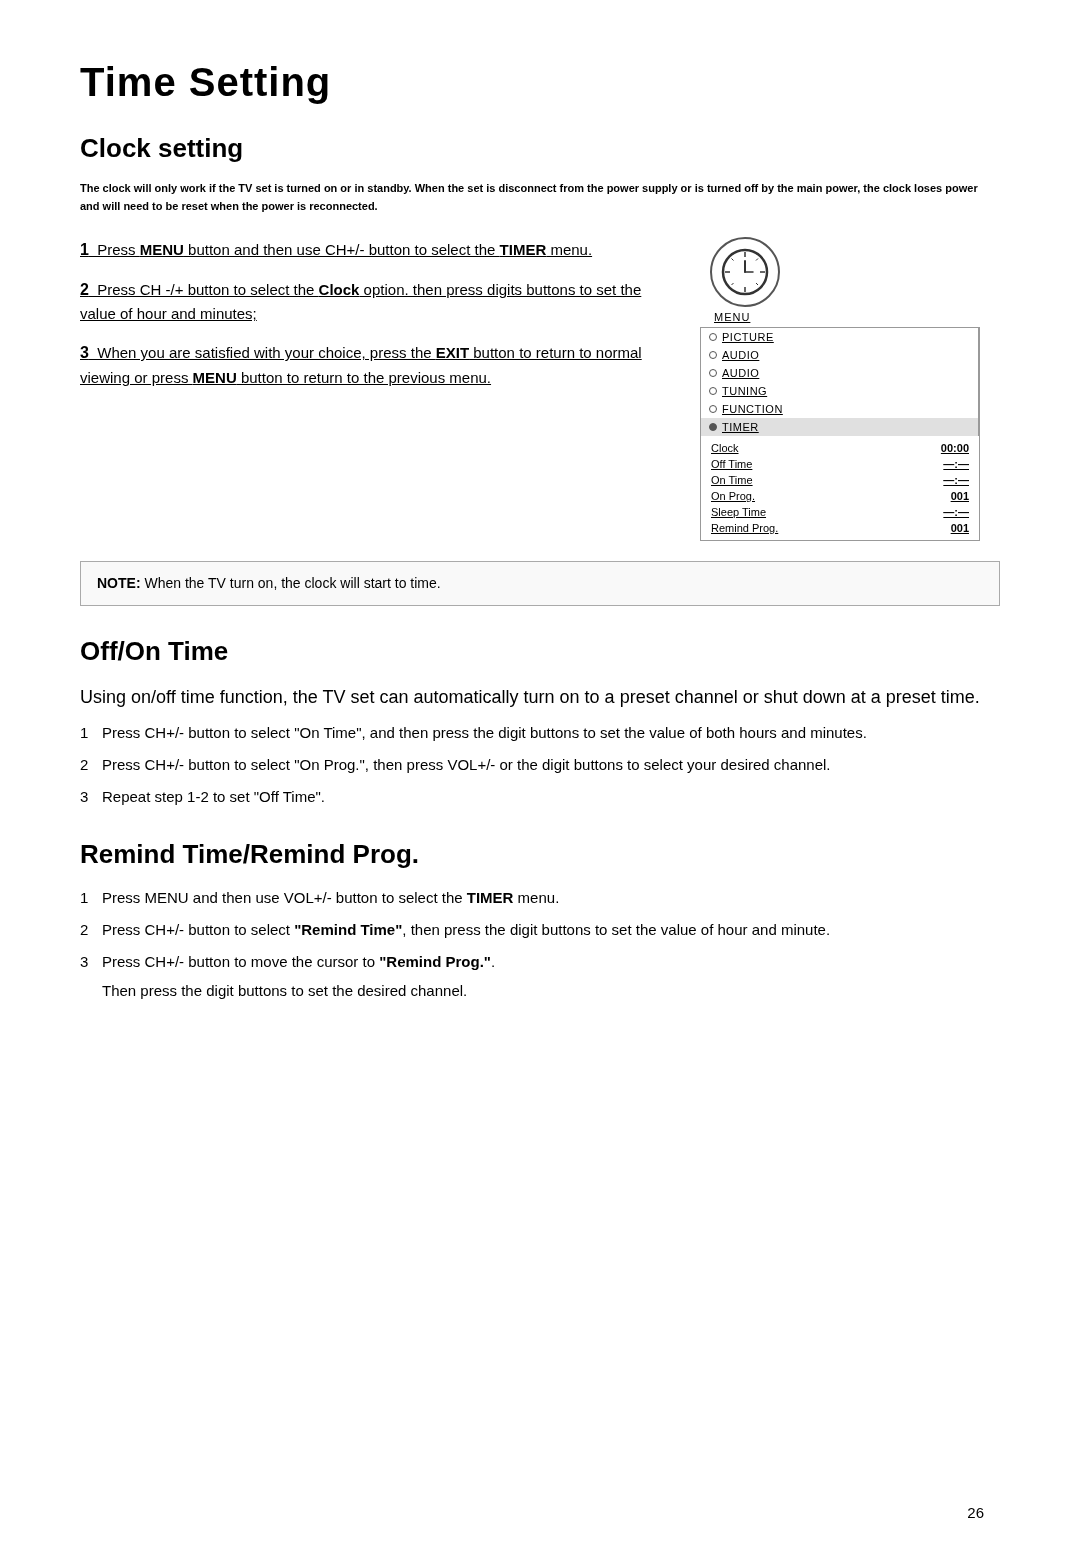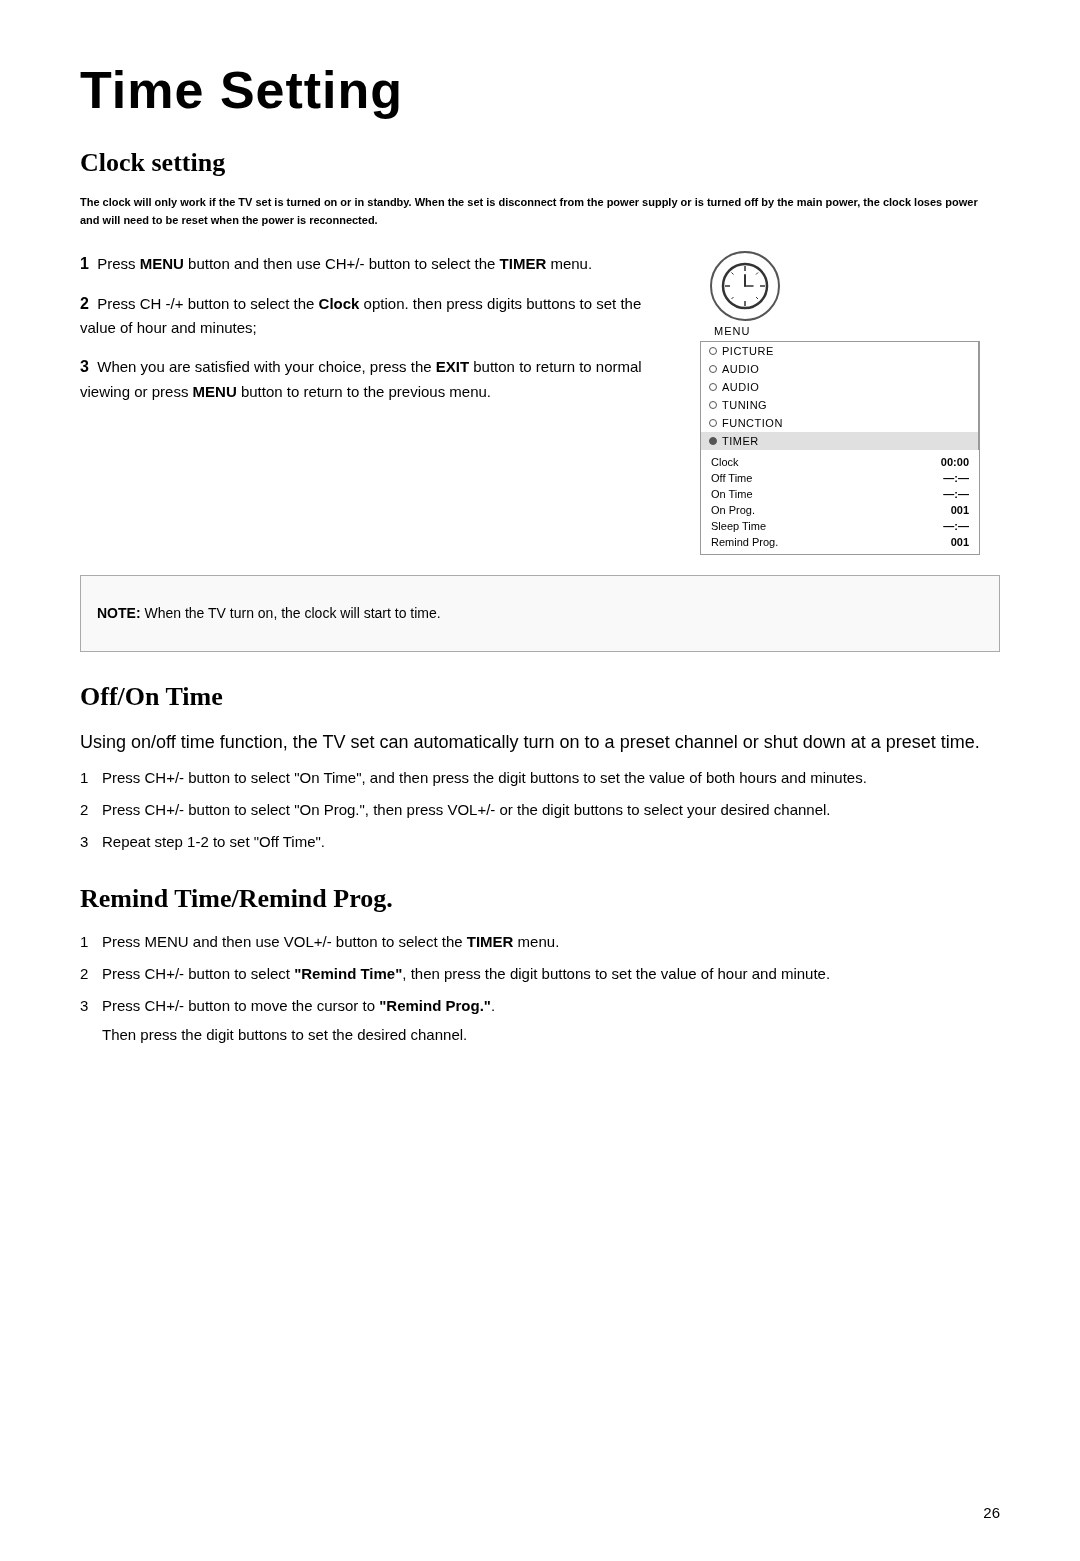--- a/index.html
+++ b/index.html
@@ -9,45 +9,46 @@
       font-size: 15px;
       color: #000;
       width: 1080px;
       min-height: 1561px;
       padding: 60px 80px 60px 80px;
       position: relative;
     }
 
     .page-title {
       font-family: 'Arial Black', Arial, sans-serif;
-      font-size: 52px;
+      font-size: 40px;
       font-weight: 900;
       letter-spacing: 1px;
       margin-bottom: 28px;
     }
 
     .section-title {
-      font-family: Liberation Serif, serif;
+      font-family: Liberation Sans, sans-serif;
       font-size: 26px;
       font-weight: 900;
       margin-bottom: 16px;
     }
 
     .warning-text {
       font-weight: bold;
       font-size: 11px;
       line-height: 1.6;
       margin-bottom: 22px;
     }
 
     .clock-section {
       display: flex;
       align-items: flex-start;
       gap: 42px;
       margin-bottom: 20px;
+      text-decoration: underline;
     }
 
     .steps-list {
       flex: 1;
     }
 
     .step-item {
       margin-bottom: 14px;
       line-height: 1.6;
       font-size: 15px;
@@ -151,21 +152,21 @@
     }
 
     .menu-right-value {
       font-weight: bold;
       text-align: left;
     }
 
     .note-box {
       border: 1px solid #aaa;
       background: #f9f9f9;
-      padding: 26px 16px;
+      padding: 10px 16px;
       margin-top: 18px;
       margin-bottom: 30px;
       font-size: 14px;
       line-height: 1.6;
     }
 
     .off-on-section {
       margin-bottom: 30px;
     }
 
@@ -192,21 +193,21 @@
       flex: 1;
     }
 
     .remind-section {
       margin-bottom: 30px;
     }
 
     .page-number {
       position: absolute;
       bottom: 40px;
-      right: 80px;
+      right: 96px;
       font-size: 15px;
     }
 
     .indent {
       margin-left: 22px;
     }
   </style>
 </head>
 <body>
 

